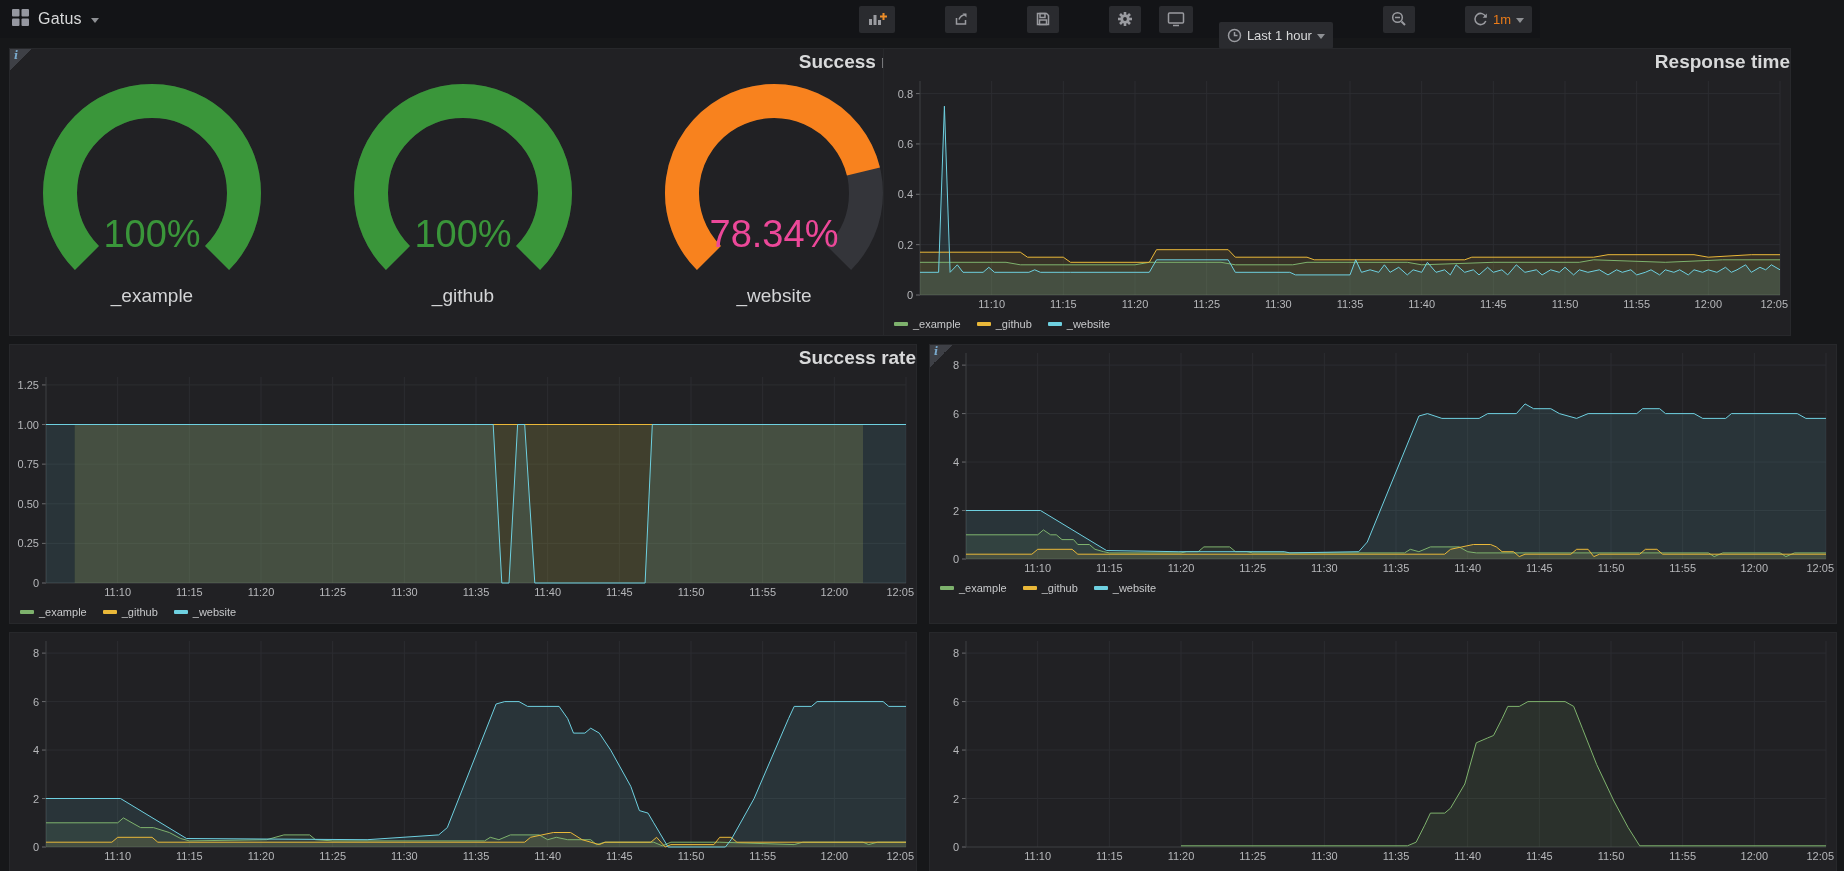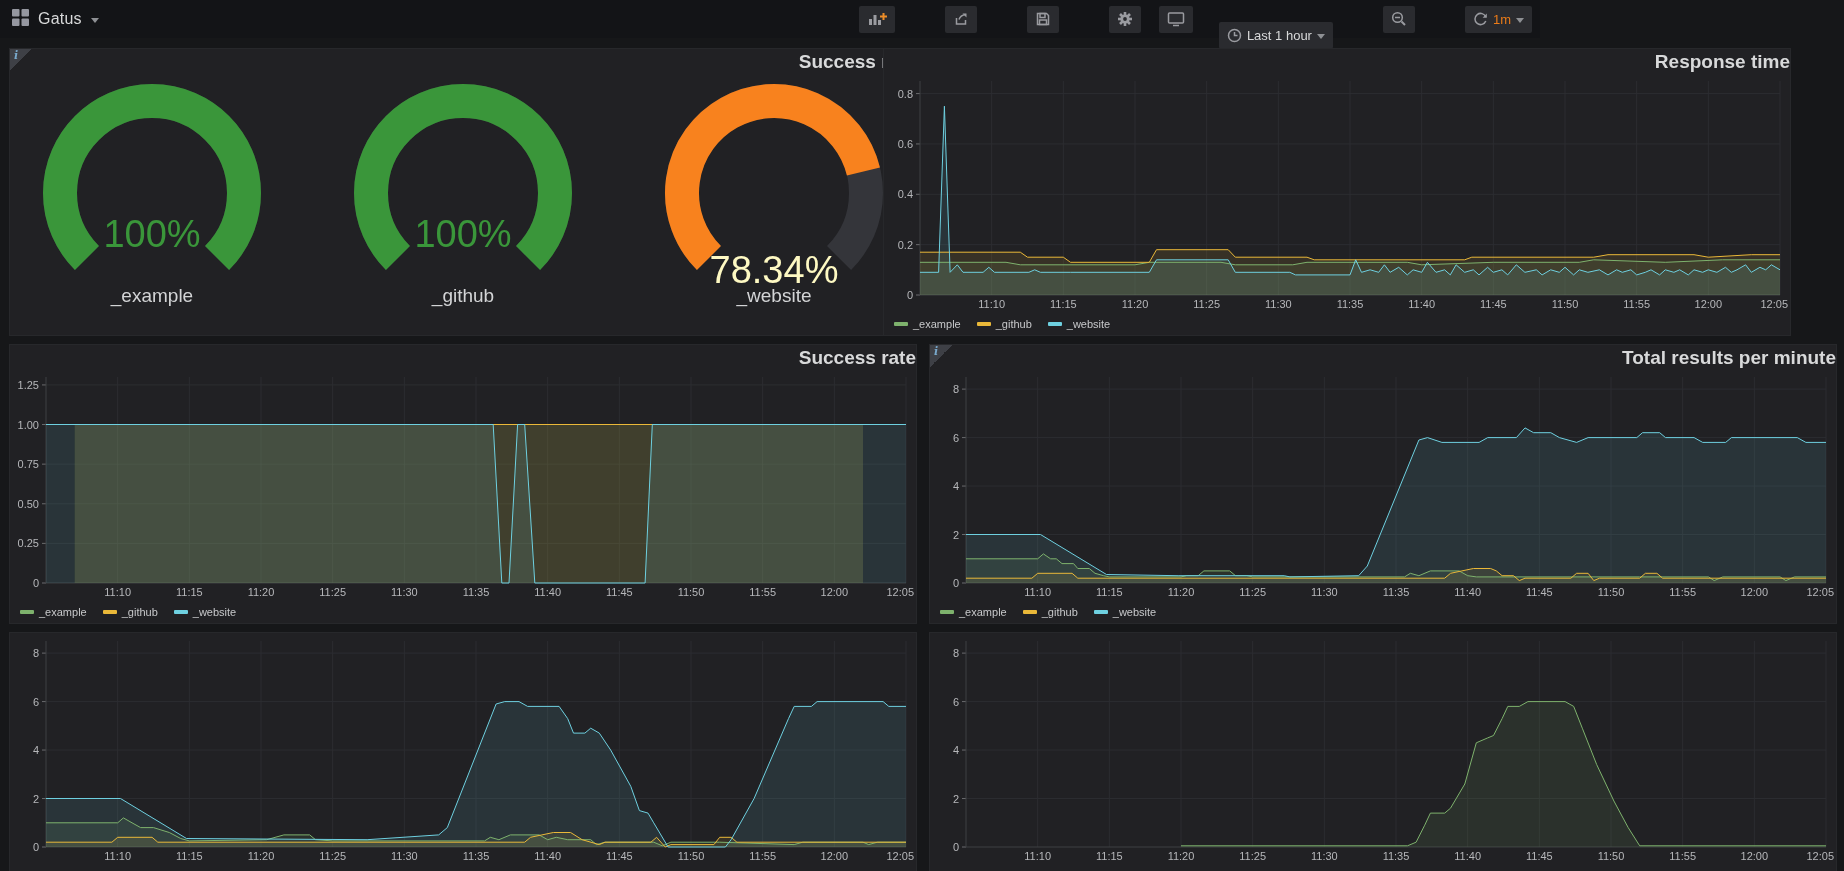--- a/index.html
+++ b/index.html
@@ -146,21 +146,21 @@
           <path d="M 60.946176130837614 177.0538238691624 A 92 92 0 1 1 191.0538238691624 177.0538238691624" stroke="#3a963a" stroke-width="34" fill="none"></path>
         </svg>
       <div class="gauge-value" style="color: rgb(58, 150, 58);">100%</div>
       <div class="gauge-label">_github</div>
     </div>
     <div class="gauge">
       <svg viewBox="0 0 252 206">
           <path d="M 60.946176130837614 177.0538238691624 A 92 92 0 1 1 191.0538238691624 177.0538238691624" stroke="#34353a" stroke-width="34" fill="none"></path>
           <path d="M 60.946176130837614 177.0538238691624 A 92 92 0 1 1 215.4647754521073 90.5511316544667" stroke="#f8821e" stroke-width="34" fill="none"></path>
         </svg>
-      <div class="gauge-value" style="color: #fef9c3; margin-top: 36px;">78.34%</div>
+      <div class="gauge-value" style="color: #ec4899;">78.34%</div>
       <div class="gauge-label">_website</div>
     </div>
   </div>
 </div>
 
 <div class="panel" style="left:883px;top:48px;width:908px;height:288px;">
   <div class="panel-title">Response time</div>
   <svg class="chart-svg h240" viewBox="0 0 906 240">
       <line x1="107.66666666666666" y1="8" x2="107.66666666666666" y2="222" stroke="#2c2d31" stroke-width="1"></line>
       <text x="107.66666666666666" y="235" fill="#b6b7ba" font-size="11" text-anchor="middle">11:10</text>
@@ -291,21 +291,20 @@
         <span class="legend-swatch" style="background: rgb(110, 208, 224);"></span>
         <span>_website</span>
       </span>
     </div>
 </div>
 
 <div class="panel" style="left:929px;top:344px;width:908px;height:280px;">
   <div class="info-corner">
       <span>i</span>
     </div>
-  <div class="panel-title">Total results per minute</div>
   <svg class="chart-svg h232" viewBox="0 0 906 232">
       <line x1="107.66666666666666" y1="8" x2="107.66666666666666" y2="214" stroke="#2c2d31" stroke-width="1"></line>
       <text x="107.66666666666666" y="227" fill="#b6b7ba" font-size="11" text-anchor="middle">11:10</text>
       <line x1="179.33333333333331" y1="8" x2="179.33333333333331" y2="214" stroke="#2c2d31" stroke-width="1"></line>
       <text x="179.33333333333331" y="227" fill="#b6b7ba" font-size="11" text-anchor="middle">11:15</text>
       <line x1="251" y1="8" x2="251" y2="214" stroke="#2c2d31" stroke-width="1"></line>
       <text x="251" y="227" fill="#b6b7ba" font-size="11" text-anchor="middle">11:20</text>
       <line x1="322.66666666666663" y1="8" x2="322.66666666666663" y2="214" stroke="#2c2d31" stroke-width="1"></line>
       <text x="322.66666666666663" y="227" fill="#b6b7ba" font-size="11" text-anchor="middle">11:25</text>
       <line x1="394.33333333333337" y1="8" x2="394.33333333333337" y2="214" stroke="#2c2d31" stroke-width="1"></line>

